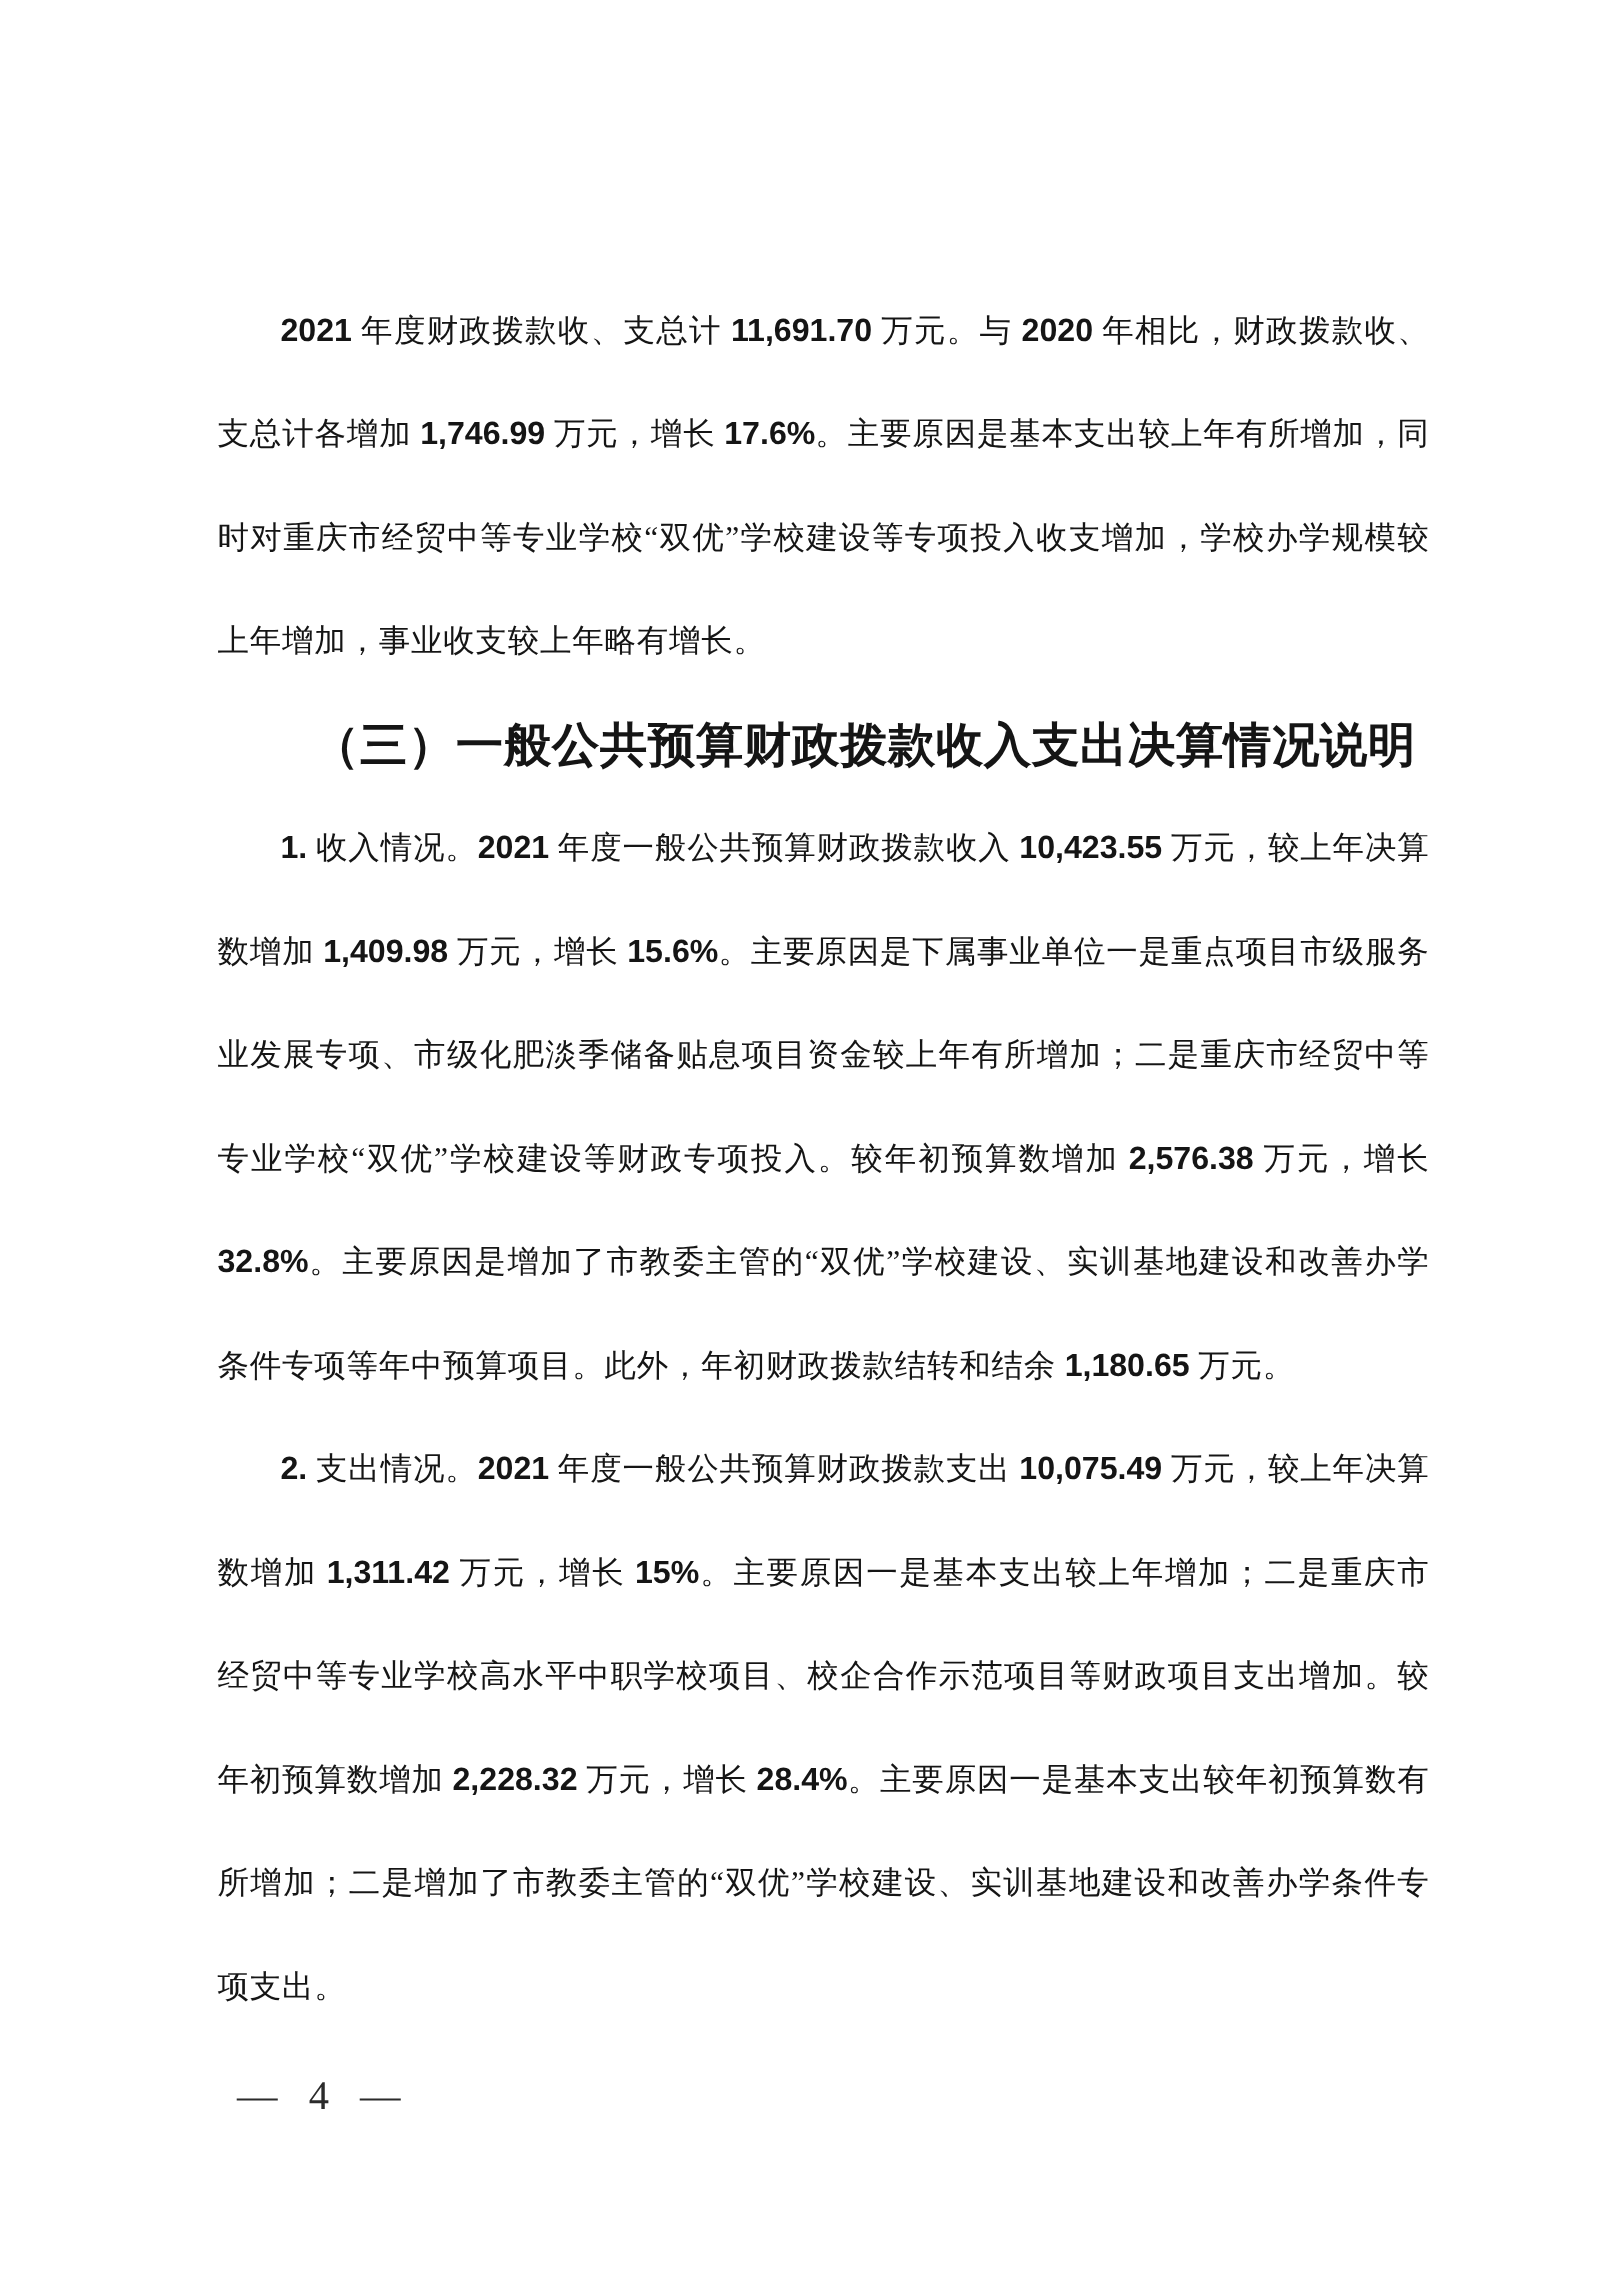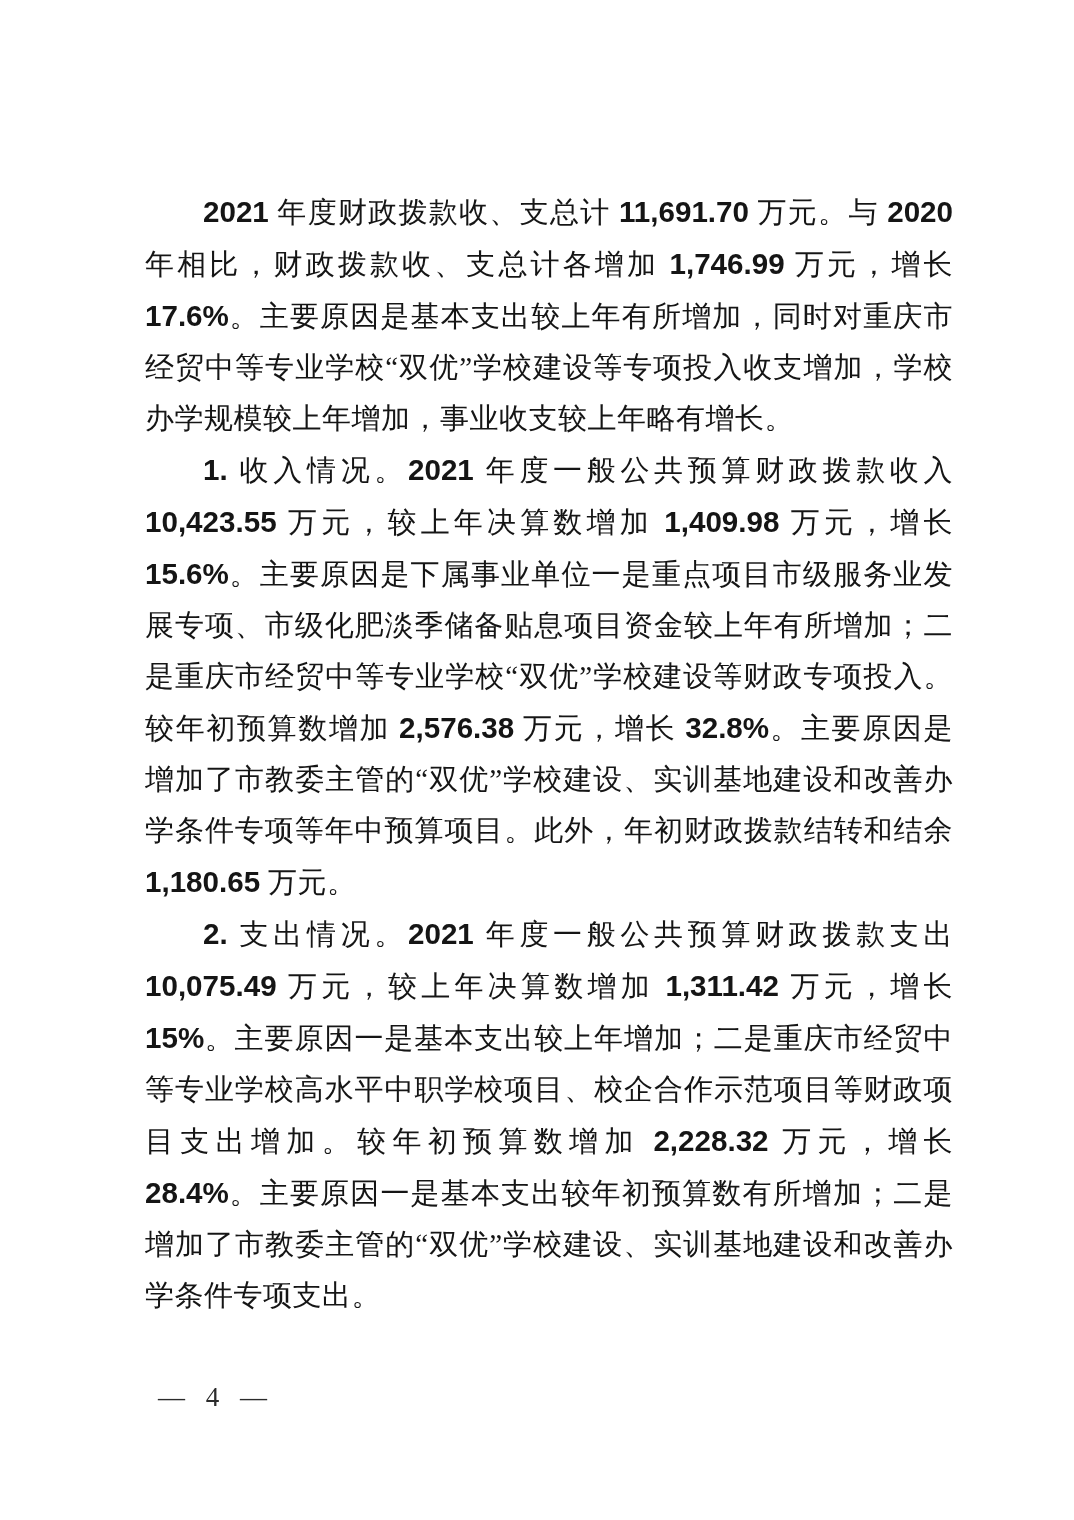--- a/index.html
+++ b/index.html
@@ -15,22 +15,22 @@
     background: #ffffff;
     overflow: hidden;
     font-family: "Liberation Serif", "DejaVu Serif", serif;
     color: #151515;
   }
   .content {
     position: absolute;
     left: 145px;
     top: 186px;
     width: 808px;
-    font-size: 29px;
-    line-height: 51px;
+    font-size: 21px;
+    line-height: 69px;
     text-align: justify;
     letter-spacing: 0.5px;
   }
   .para {
     margin: 0;
     padding: 0;
     text-indent: 2em;
     font-weight: normal;
   }
   .heading {
@@ -55,20 +55,21 @@
   }
 </style>
 </head>
 <body>
 
 <div class="page">
 
   <main class="content">
     <p class="para"><span class="num">2021</span> 年度财政拨款收、支总计 <span class="num">11,691.70</span> 万元。与 <span class="num">2020</span> 年相比，财政拨款收、支总计各增加 <span class="num">1,746.99</span> 万元，增长 <span class="num">17.6%</span>。主要原因是基本支出较上年有所增加，同时对重庆市经贸中等专业学校“双优”学校建设等专项投入收支增加，学校办学规模较上年增加，事业收支较上年略有增长。</p>
 
+    <h2 class="para heading">（三）一般公共预算财政拨款收入支出决算情况说明</h2>
 
     <p class="para"><span class="num">1.</span> 收入情况。<span class="num">2021</span> 年度一般公共预算财政拨款收入 <span class="num">10,423.55</span> 万元，较上年决算数增加 <span class="num">1,409.98</span> 万元，增长 <span class="num">15.6%</span>。主要原因是下属事业单位一是重点项目市级服务业发展专项、市级化肥淡季储备贴息项目资金较上年有所增加；二是重庆市经贸中等专业学校“双优”学校建设等财政专项投入。较年初预算数增加 <span class="num">2,576.38</span> 万元，增长 <span class="num">32.8%</span>。主要原因是增加了市教委主管的“双优”学校建设、实训基地建设和改善办学条件专项等年中预算项目。此外，年初财政拨款结转和结余 <span class="num">1,180.65</span> 万元。</p>
 
     <p class="para"><span class="num">2.</span> 支出情况。<span class="num">2021</span> 年度一般公共预算财政拨款支出 <span class="num">10,075.49</span> 万元，较上年决算数增加 <span class="num">1,311.42</span> 万元，增长 <span class="num">15%</span>。主要原因一是基本支出较上年增加；二是重庆市经贸中等专业学校高水平中职学校项目、校企合作示范项目等财政项目支出增加。较年初预算数增加 <span class="num">2,228.32</span> 万元，增长 <span class="num">28.4%</span>。主要原因一是基本支出较年初预算数有所增加；二是增加了市教委主管的“双优”学校建设、实训基地建设和改善办学条件专项支出。</p>
 
   </main>
 
   <footer class="footer">
     <span>— 4 —</span>
   </footer>

